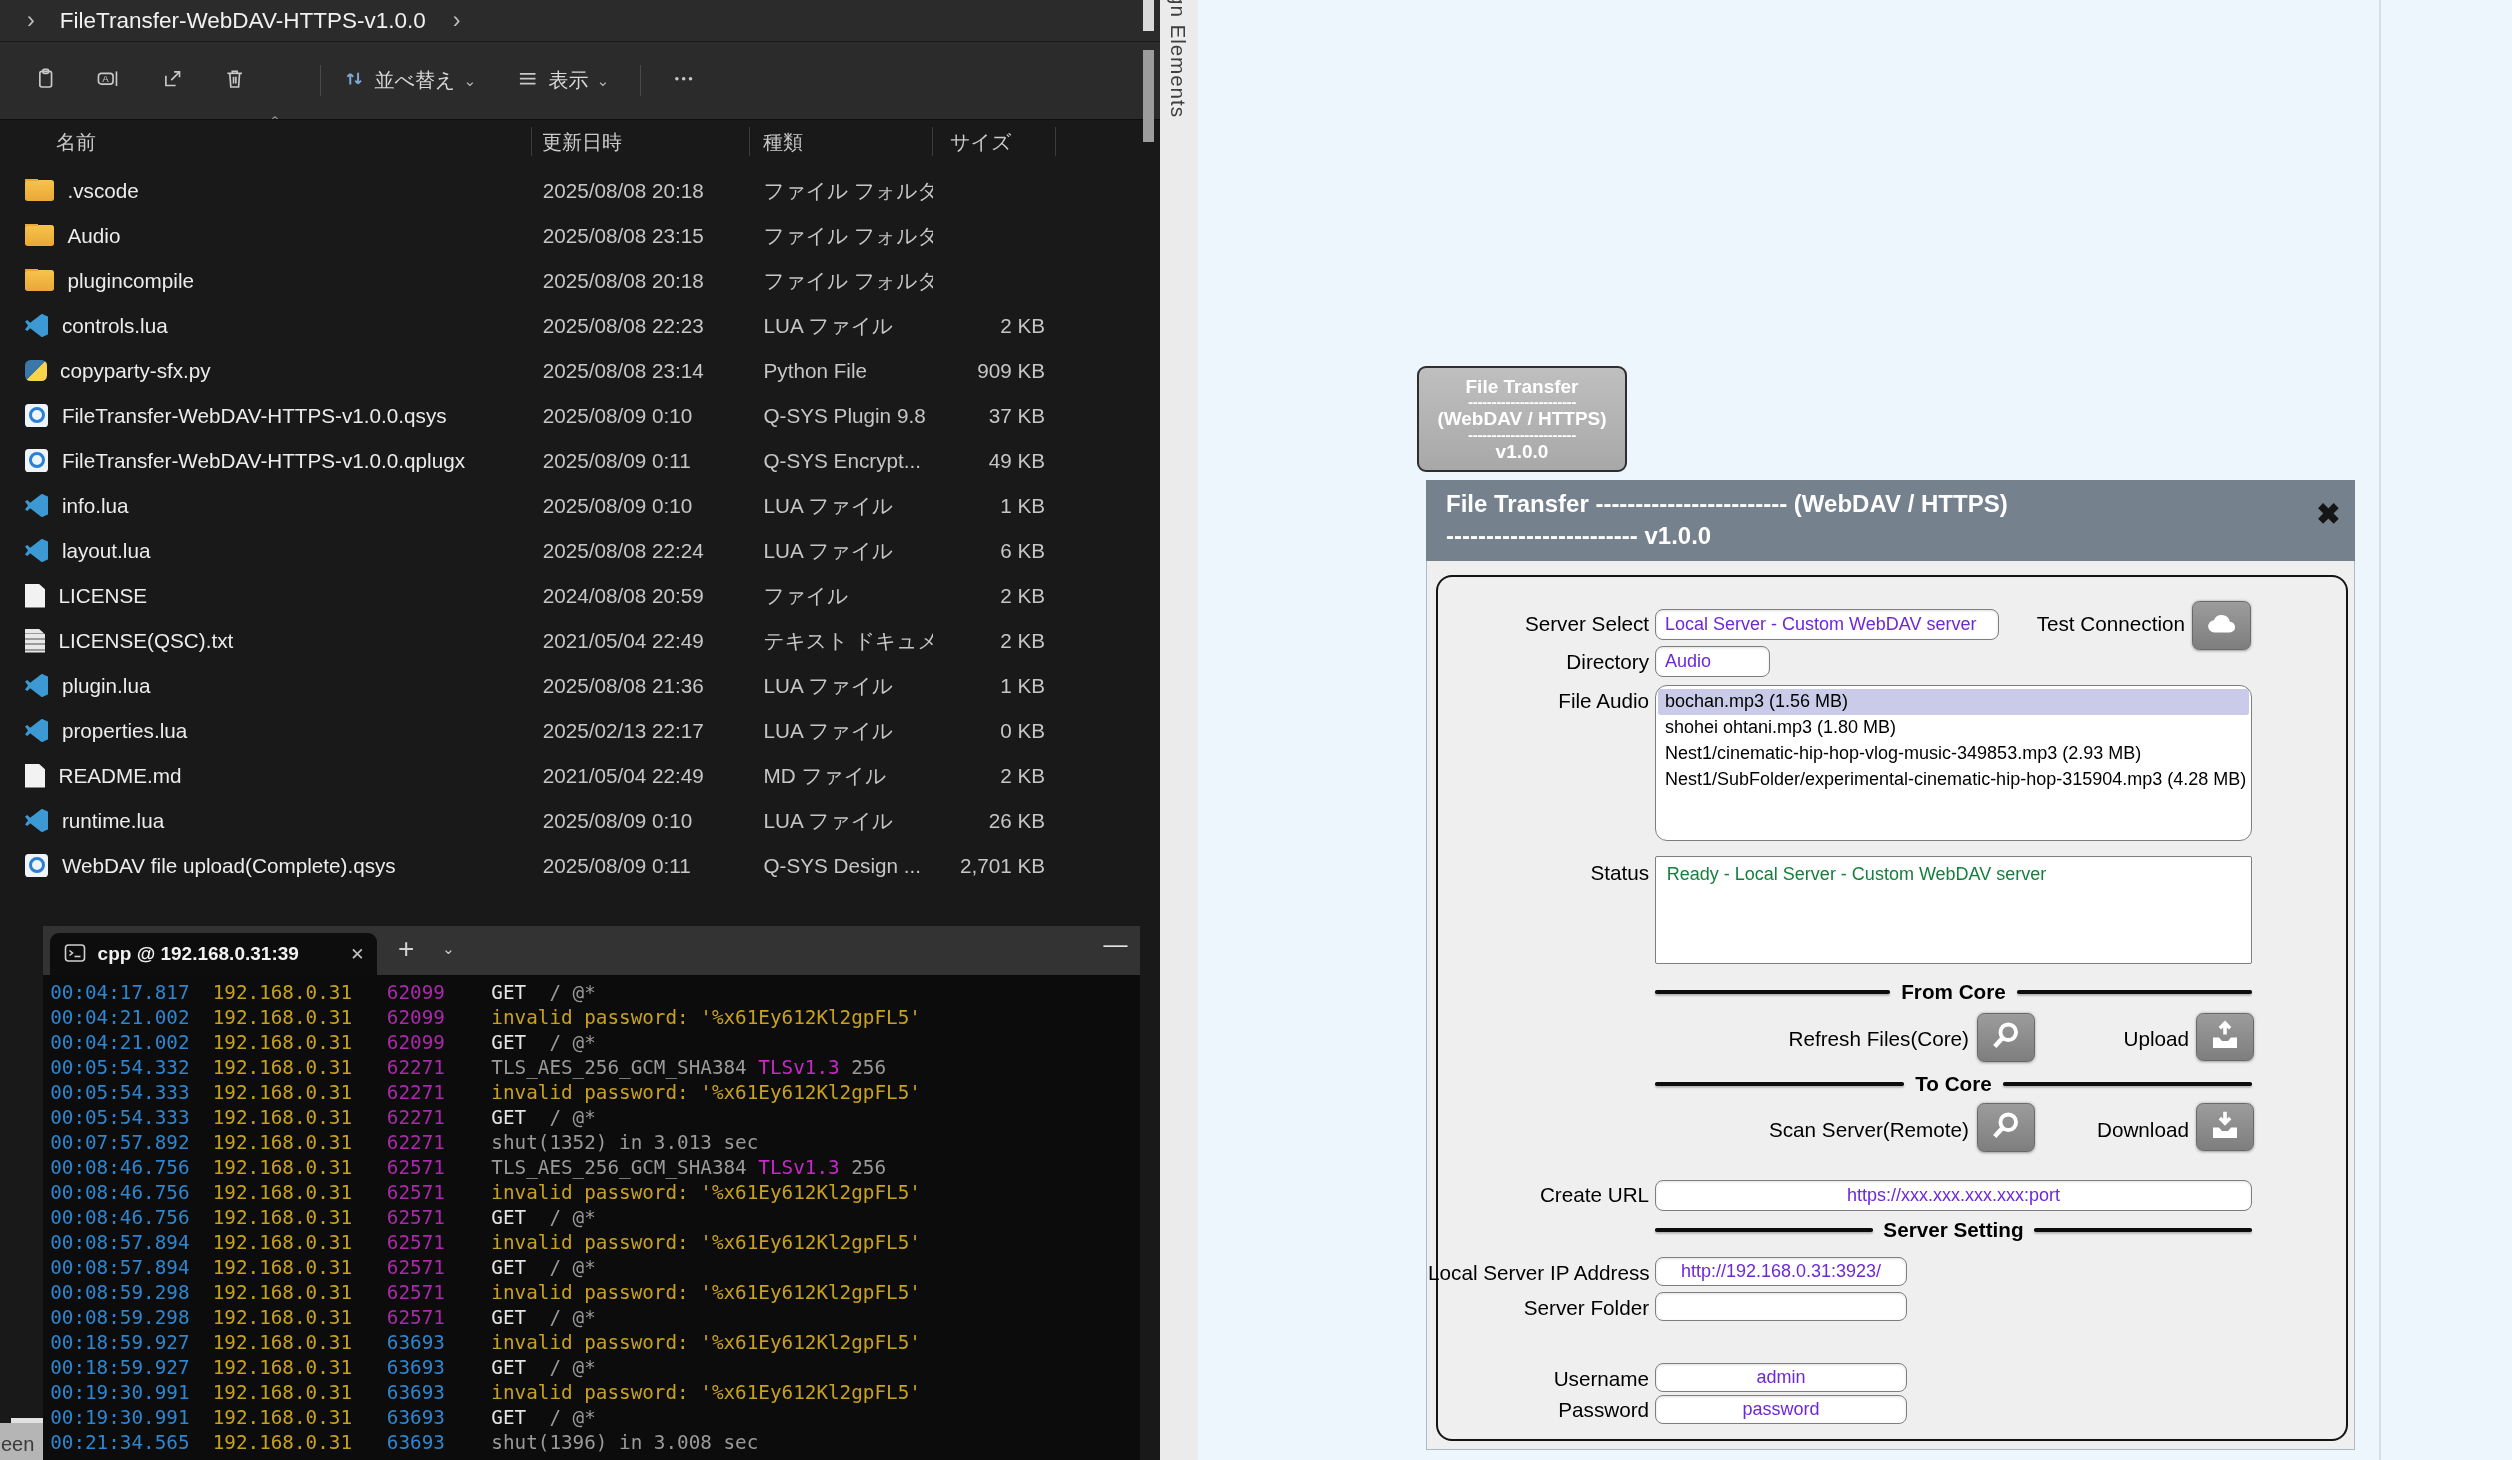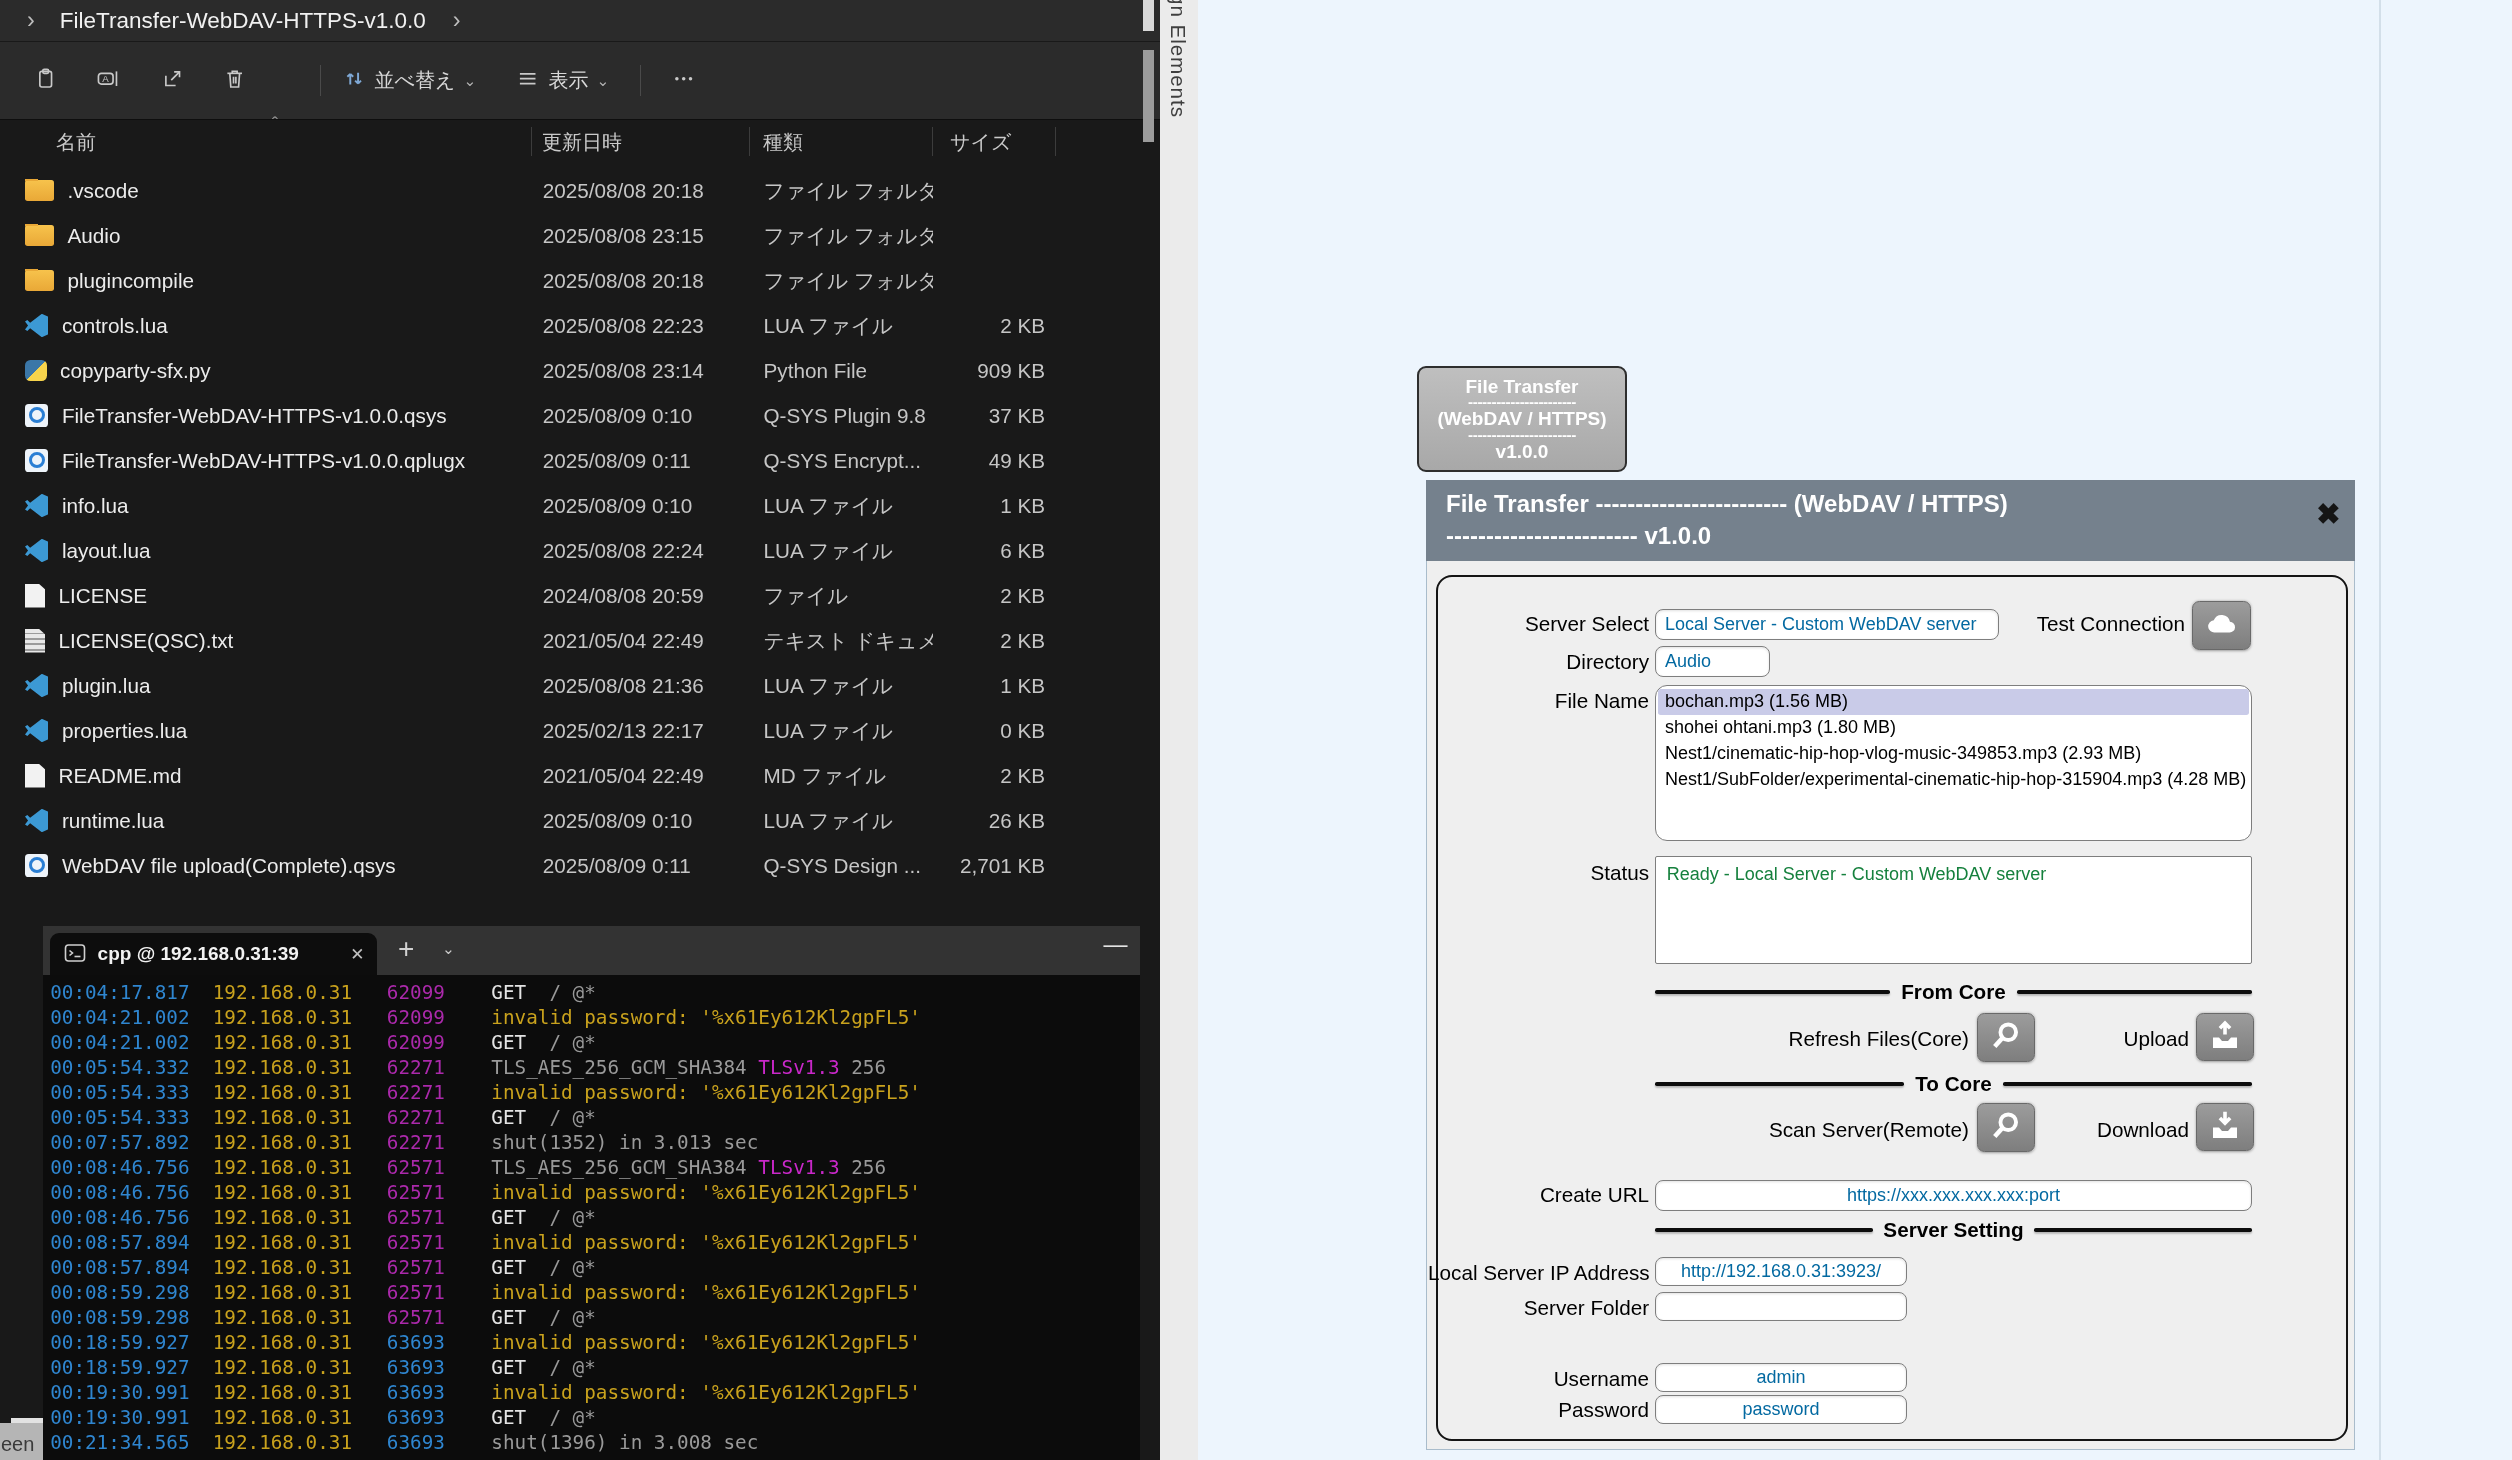--- a/index.html
+++ b/index.html
@@ -72,21 +72,21 @@
   .pb-dash{font-size:15.3px;line-height:10.8px;letter-spacing:-0.4px;}
 
   
   #dialog{position:absolute;left:1426px;top:480px;width:929px;height:970px;}
   #dlg-titlebar{position:absolute;left:0;top:0;width:100%;height:81px;background:#75818d;box-sizing:border-box;padding:8px 54px 0 20px;}
   .dlg-title-line{color:#fff;font-weight:700;font-size:24px;line-height:32px;white-space:nowrap;}
   #dlg-close{position:absolute;right:14.4px;top:20px;font-size:29px;color:#151515;font-weight:700;line-height:29px;}
   #dlg-body{position:absolute;left:0;top:81px;width:100%;height:889px;background:#efefef;border:1.8px solid #a9bccb;border-top:none;box-sizing:border-box;}
   #dlg-innerbox{position:absolute;left:9px;top:14.4px;width:908px;height:862px;border:2.7px solid #141414;border-radius:16px;}
   .dlbl{position:absolute;width:223px;text-align:right;font-size:20.7px;color:#000;white-space:nowrap;}
-  .dinp{position:absolute;background:#fff;border:1.8px solid #7e7e7e;border-radius:8px;box-sizing:border-box;font-size:18px;color:#0369a1;display:flex;align-items:center;padding:0 9px;box-shadow:inset 0 0.9px 2.7px rgba(0,0,0,.12);overflow:hidden;white-space:nowrap;}
+  .dinp{position:absolute;background:#fff;border:1.8px solid #7e7e7e;border-radius:8px;box-sizing:border-box;font-size:18px;color:#6d28d9;display:flex;align-items:center;padding:0 9px;box-shadow:inset 0 0.9px 2.7px rgba(0,0,0,.12);overflow:hidden;white-space:nowrap;}
   .dinp.ctr{justify-content:center;}
   .dlist{position:absolute;background:#fff;border:1.8px solid #7e7e7e;border-radius:12px;box-sizing:border-box;padding:2.7px 1.8px;overflow:hidden;}
   .fitem{height:26px;display:flex;align-items:center;padding-left:7.2px;font-size:18px;color:#000;border-radius:2.7px;white-space:nowrap;}
   .fitem.sel{background:#c9cbe8;}
   .dstatus{position:absolute;background:#fff;border:1.8px solid #7e7e7e;border-radius:2px;box-sizing:border-box;padding:7.2px 10.8px;font-size:18px;color:#15803d;}
   .ddiv{position:absolute;left:228px;width:597px;height:21.6px;display:flex;align-items:center;}
   .ddiv .bar{flex:1;height:3.6px;background:#0d0d0d;border-radius:1.8px;box-shadow:0 1.8px 1.8px rgba(0,0,0,.25);}
   .ddiv .dv-label{margin:0 10.8px;font-size:20.7px;color:#000;white-space:nowrap;font-weight:bold;}
   .gbtn{position:absolute;background:linear-gradient(#9c9c9c,#7e7e7e);border:1.8px solid #696969;border-radius:7.2px;box-sizing:border-box;display:flex;align-items:center;justify-content:center;box-shadow:0 0.9px 2.7px rgba(0,0,0,.35);}
 </style>
@@ -392,21 +392,21 @@
         <span>
           <svg width="40" height="34" viewBox="0 0 24 24">
               <path d="M7 18h10.2a3.8 3.8 0 0 0 .4-7.6A6 6 0 0 0 6.2 9.3 4.3 4.3 0 0 0 7 18z" fill="#fff"></path>
             </svg>
         </span>
       </div>
 
       <span class="dlbl" style="left:-0.9px;top:89px">Directory</span>
       <div class="dinp" style="left:228px;top:85px;width:115px;height:31px">Audio</div>
 
-      <span class="dlbl" style="left:-0.9px;top:128px">File Name</span>
+      <span class="dlbl" style="left:-0.9px;top:128px">File Audio</span>
       <div class="dlist" style="left:228px;top:124px;width:597px;height:156px" id="dlg-file-list">
           <div class="fitem sel">bochan.mp3 (1.56 MB)</div>
           <div class="fitem">shohei ohtani.mp3 (1.80 MB)</div>
           <div class="fitem">Nest1/cinematic-hip-hop-vlog-music-349853.mp3 (2.93 MB)</div>
           <div class="fitem">Nest1/SubFolder/experimental-cinematic-hip-hop-315904.mp3 (4.28 MB)</div>
         </div>
 
       <span class="dlbl" style="left:-0.9px;top:300px">Status</span>
       <div class="dstatus" style="left:228px;top:295px;width:597px;height:108px">Ready  -  Local Server - Custom WebDAV server</div>
 

